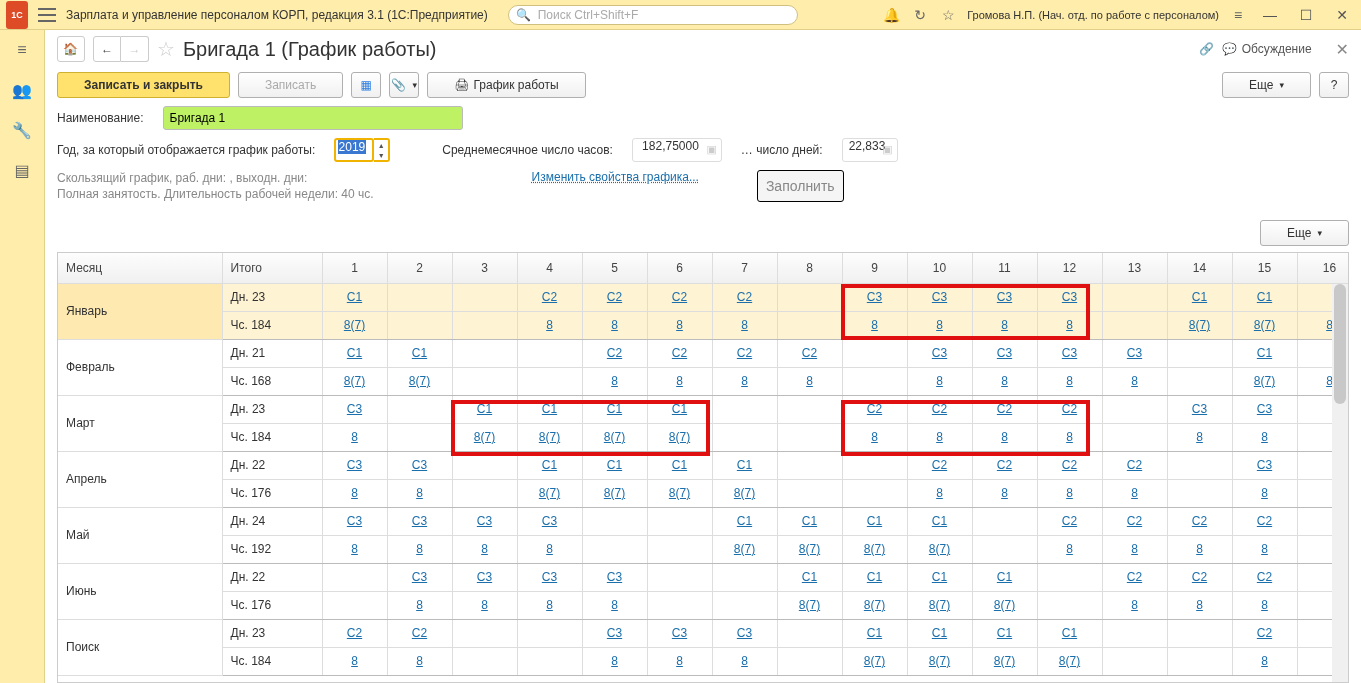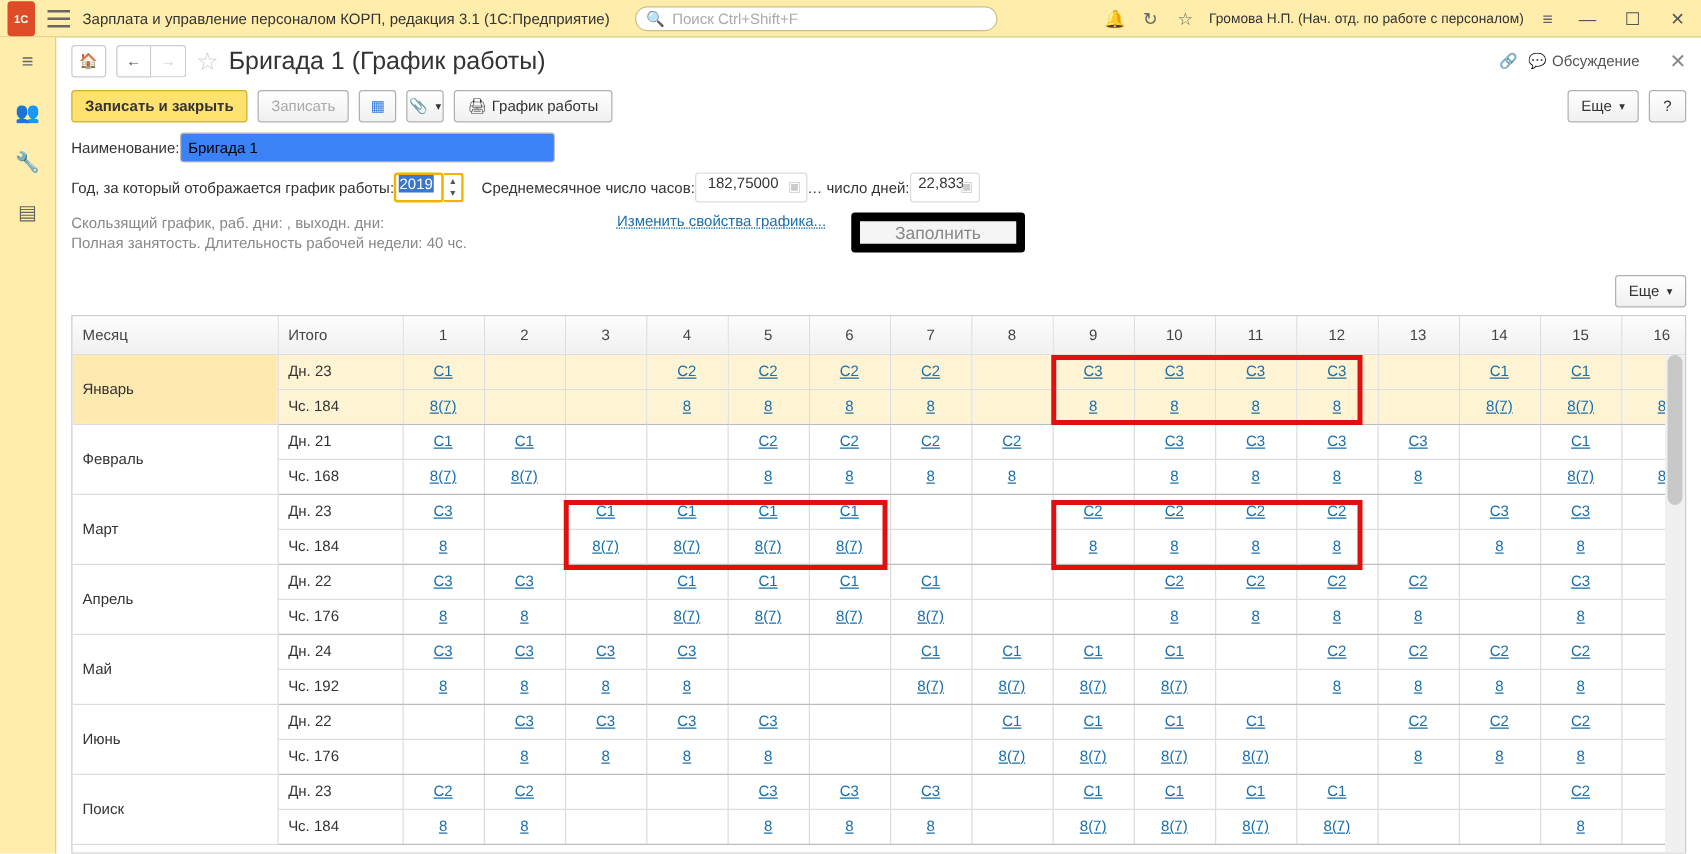--- a/index.html
+++ b/index.html
@@ -30,42 +30,42 @@
   .navgroup { display:flex; }
   .navgroup .navbtn:first-child{border-top-right-radius:0;border-bottom-right-radius:0;}
   .navgroup .navbtn:last-child{border-top-left-radius:0;border-bottom-left-radius:0;border-left:none;}
   .star { color:#ccc; font-size:20px; }
   .pagetitle { font-size:20px; color:#333; font-weight:400;}
   .pagehdr .spacer{flex:1;}
   .pagehdr .rlink { color:#555; font-size:12px; display:flex; align-items:center; gap:4px; cursor:pointer;}
 
   
   .toolbar { padding:4px 12px; display:flex; align-items:center; gap:8px; }
-  .btn { height:26px; border:1px solid #b0b0b0; border-radius:3px; background:linear-gradient(#fff,#f0f0f0); padding:0 10px; display:flex; align-items:center; font-size:12px; color:#333; cursor:pointer; gap:4px;}
+  .btn { height:26px; border:1px solid #b0b0b0; border-radius:3px; background:linear-gradient(#fff,#f0f0f0); padding:0 26px; display:flex; align-items:center; font-size:12px; color:#333; cursor:pointer; gap:4px;}
   .btn.primary { background:#ffe16e; border-color:#d0b030; font-weight:bold;}
   .btn.disabled { color:#aaa; }
   .btn.icon { padding:0; width:30px; justify-content:center;}
   .toolbar .spacer{flex:1;}
   .btn .dd{font-size:9px;margin-left:2px;}
 
   
   .form { padding:4px 12px; }
-  .frow { display:flex; align-items:center; gap:0; margin-bottom:8px; font-size:12px; color:#333;}
+  .frow { display:flex; align-items:center; gap:19px; margin-bottom:8px; font-size:12px; color:#333;}
   .frow label{ white-space:nowrap;}
-  .input { height:24px; border:1px solid #bbb; border-radius:3px; background:#3b82f6; padding:0 6px; font-size:12px;}
+  .input { height:24px; border:1px solid #bbb; border-radius:3px; background:#bef264; padding:0 6px; font-size:12px;}
   .year-wrap { position:relative; display:inline-flex; align-items:center;}
   .year-wrap .input { border:2px solid #f0b400; border-radius:3px; text-align:right; width:40px; background:#fff;}
   .year-wrap .sel{ background:#3a77d0; color:#fff; padding:0 1px;}
   .spin { width:16px; display:flex; flex-direction:column; border:2px solid #f0b400; border-left:none; border-radius:0 3px 3px 0; height:24px;}
   .spin div{flex:1; font-size:7px; display:flex;align-items:center;justify-content:center; color:#555; cursor:pointer;}
   .readonly { border:1px solid #ddd; background:#fff; width:90px; text-align:right; padding-right:22px; position:relative;}
   .readonly .lock{position:absolute; right:4px; top:4px; font-size:11px; color:#ccc;}
   .summary { color:#888; font-size:12px; line-height:16px;}
   .link { color:#1b6fab; text-decoration:underline dotted; cursor:pointer;}
-  .bigbtn { height:32px; padding:0 28px; font-size:14px; border:7px solid #000000; border-radius:3px; background:#f5f5f5; color:#888;}
+  .bigbtn { height:32px; padding:0 8px; font-size:14px; border:1px solid #000000; border-radius:3px; background:#f5f5f5; color:#888;}
 
   
   .tablewrap { flex:1; margin:4px 12px 0 12px; position:relative; min-height:0; display:flex; flex-direction:column;}
   .more-row { display:flex; justify-content:flex-end; padding:2px 0 6px 0;}
   .tbl { flex:1; overflow:hidden; border:1px solid #ccc; position:relative;}
   table { border-collapse:collapse; width:100%; table-layout:fixed;}
   th,td { border-right:1px solid #ddd; border-bottom:1px solid #ddd; padding:0; height:28px; font-size:12px; text-align:center; position:relative;}
   th { background:linear-gradient(#fdfdfd,#f0f0f0); color:#444; font-weight:normal; height:30px;}
   col.month{width:164px;} col.total{width:100px;} col.day{width:65px;}
   td.month,td.total{ text-align:left; padding-left:8px;}

